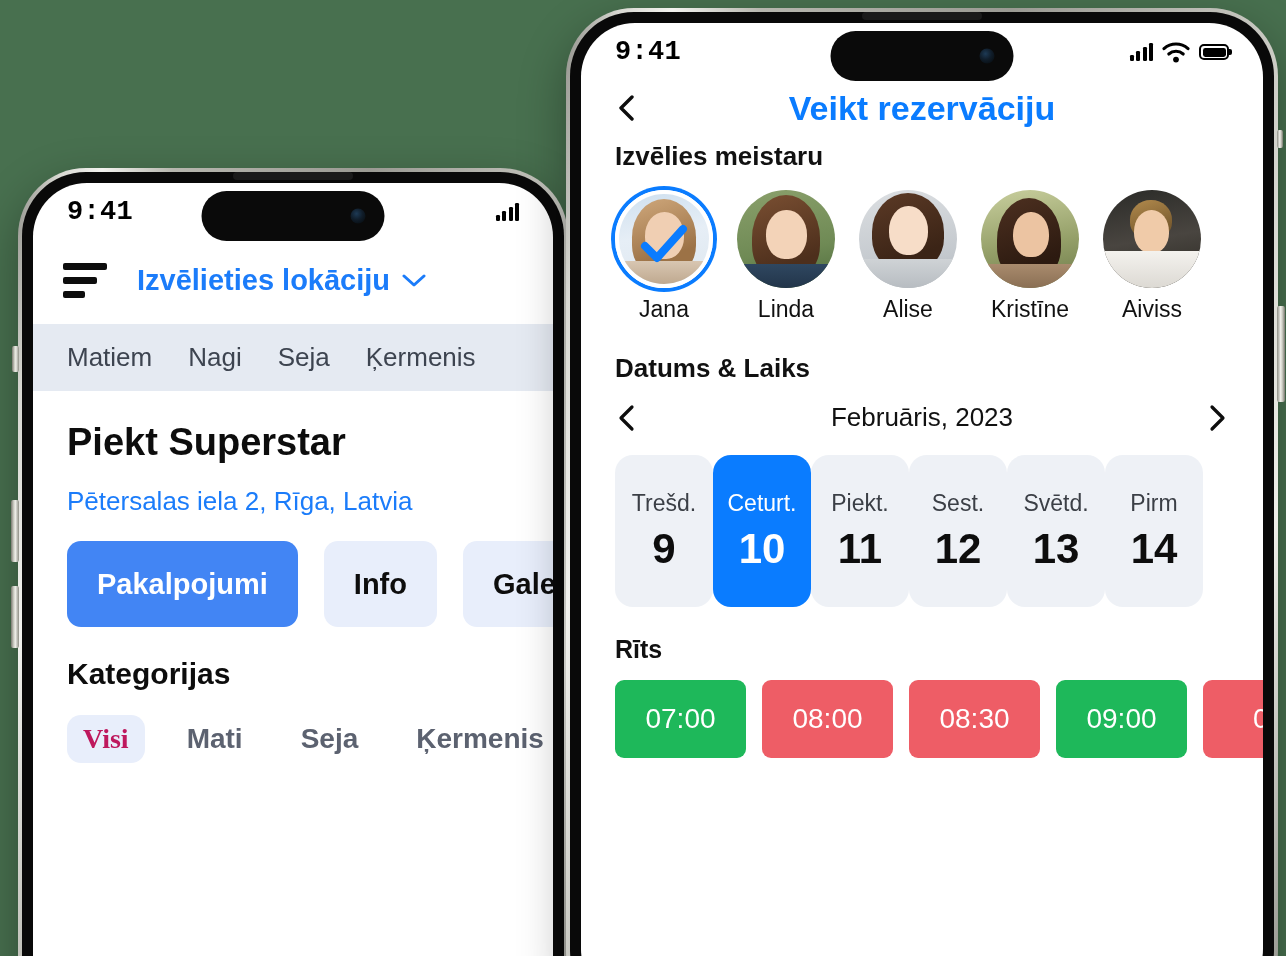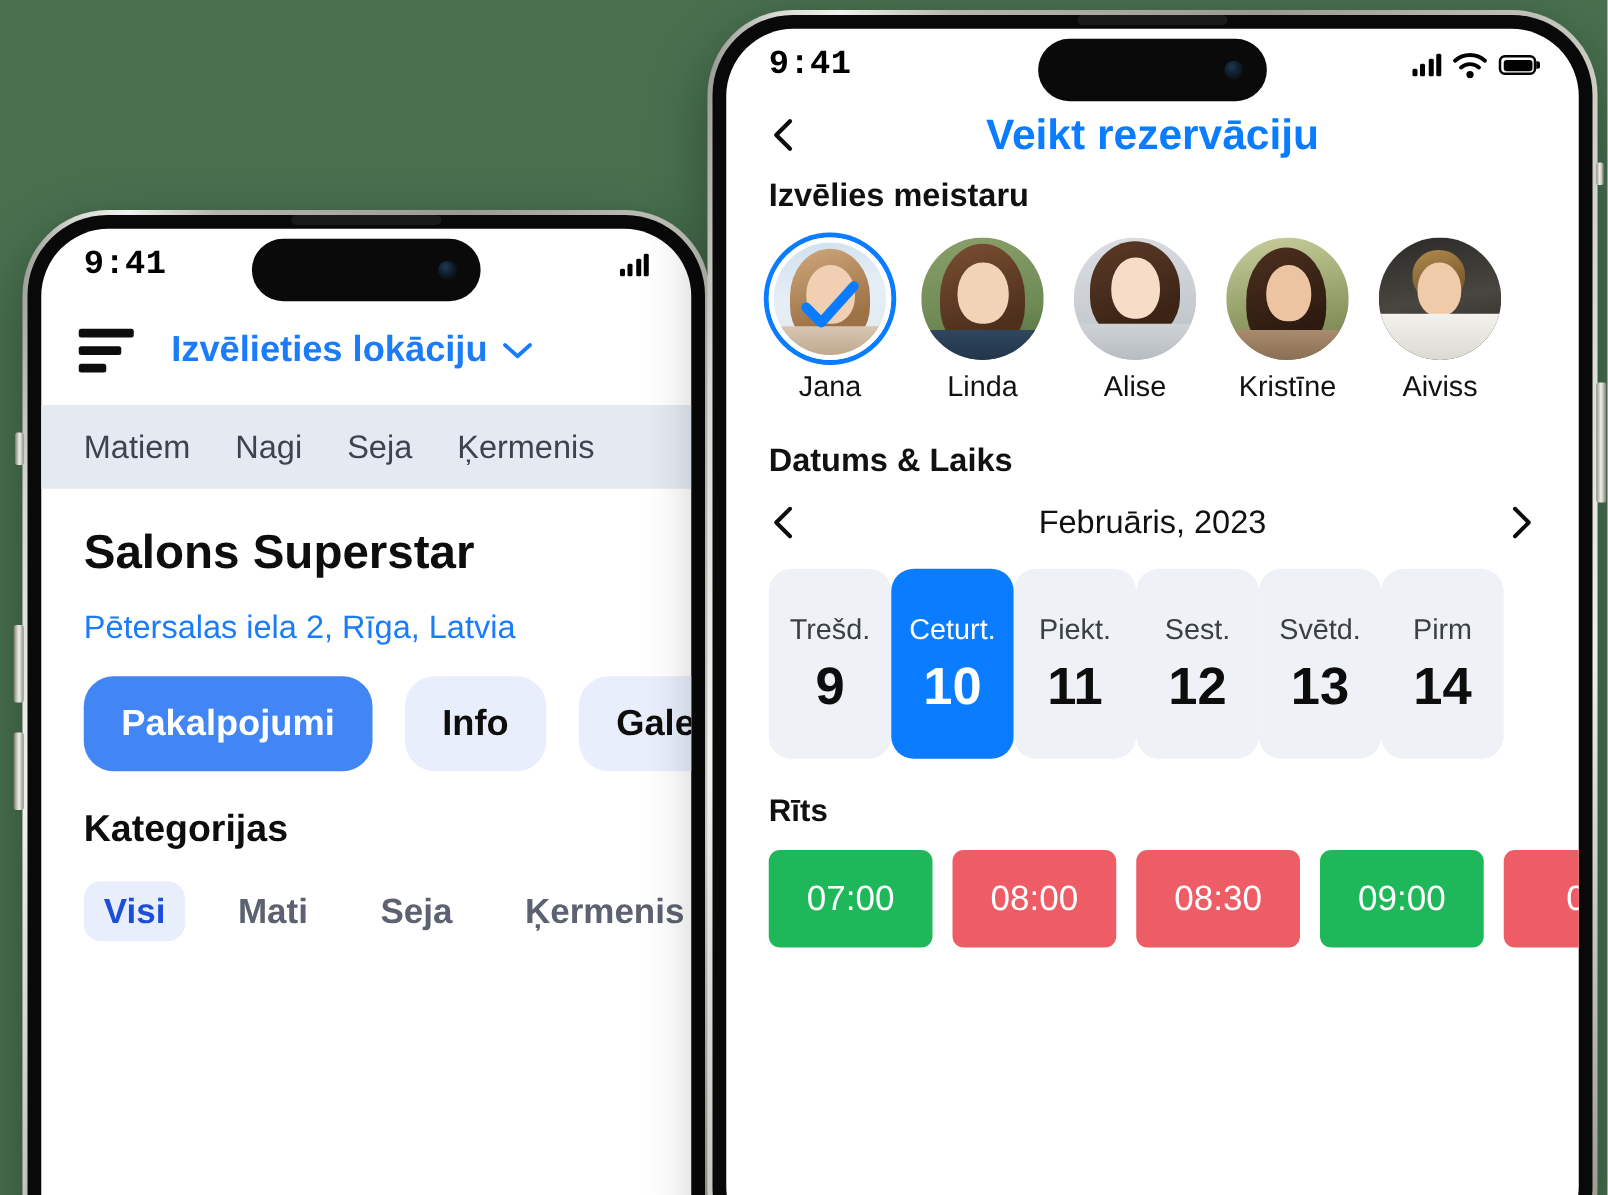--- a/index.html
+++ b/index.html
@@ -244,37 +244,37 @@
     margin-bottom: 28px;
   }
   .meta-txt { font-size: 25px; color: #0d0d0d; white-space: nowrap; }
   .meta-dot { width: 7px; height: 7px; border-radius:50%; background:#c3c7cf; flex:none; }
   .star-ico { width: 28px; height: 28px; flex:none; }
   .card-ico { width: 38px; height: 28px; flex:none; }
   .coin-ico { width: 32px; height: 32px; flex:none; }
 
   .tabs-row { display: flex; gap: 26px; margin-bottom: 30px; }
   .tab-btn {
-    height: 76px; border-radius: 24px;
+    height: 86px; border-radius: 14px;
     display:flex; align-items:center; justify-content:center;
     padding: 4px 30px;
     font-size: 29px; font-weight: 600;
     white-space: nowrap; cursor: pointer;
   }
   .tab-btn.active { background: #4285f4; color:#fff; }
   .tab-btn.idle { background:#e8eefb; color:#0d0d0d; }
 
   .cat-title { font-size: 30px; font-weight: 700; color:#0d0d0d; margin-bottom: 24px; }
   .chips-row { display:flex; gap: 26px; align-items:center; }
   .chip {
     font-size: 28px; font-weight: 600; color:#5c6270;
     white-space: nowrap; cursor: pointer;
     padding: 8px 16px; border-radius: 14px;
   }
-  .chip.active { color:#1d4ed8; background:#e8eefb; }
+  .chip.active { color:#be185d; background:#e8eefb;font-family:Liberation Serif, serif; }
 </style>
 </head>
 <body style="background: rgb(72, 112, 79);">
 
 <div class="phone" id="left-phone" style="left:18px; top:168px; width:550px; height:880px;">
   <div class="btn-side" style="left:-6px; top:178px; width:7px; height:26px;"></div>
   <div class="btn-side" style="left:-7px; top:332px; width:8px; height:62px;"></div>
   <div class="btn-side" style="left:-7px; top:418px; width:8px; height:62px;"></div>
   <div class="phone-black">
     <div class="speaker-slit"></div>
@@ -310,21 +310,21 @@
       </div>
 
       <div class="catbar">
         <span>Matiem</span>
         <span>Nagi</span>
         <span>Seja</span>
         <span>Ķermenis</span>
       </div>
 
       <div class="salon-block">
-        <div class="salon-name">Salons Superstar</div>
+        <div class="salon-name">Piekt Superstar</div>
         <div class="salon-addr">Pētersalas iela 2, Rīga, Latvia</div>
 
 
         <div class="tabs-row">
           <div class="tab-btn active">Pakalpojumi</div>
           <div class="tab-btn idle">Info</div>
           <div class="tab-btn idle">Gale</div>
         </div>
 
         <div class="cat-title">Kategorijas</div>

